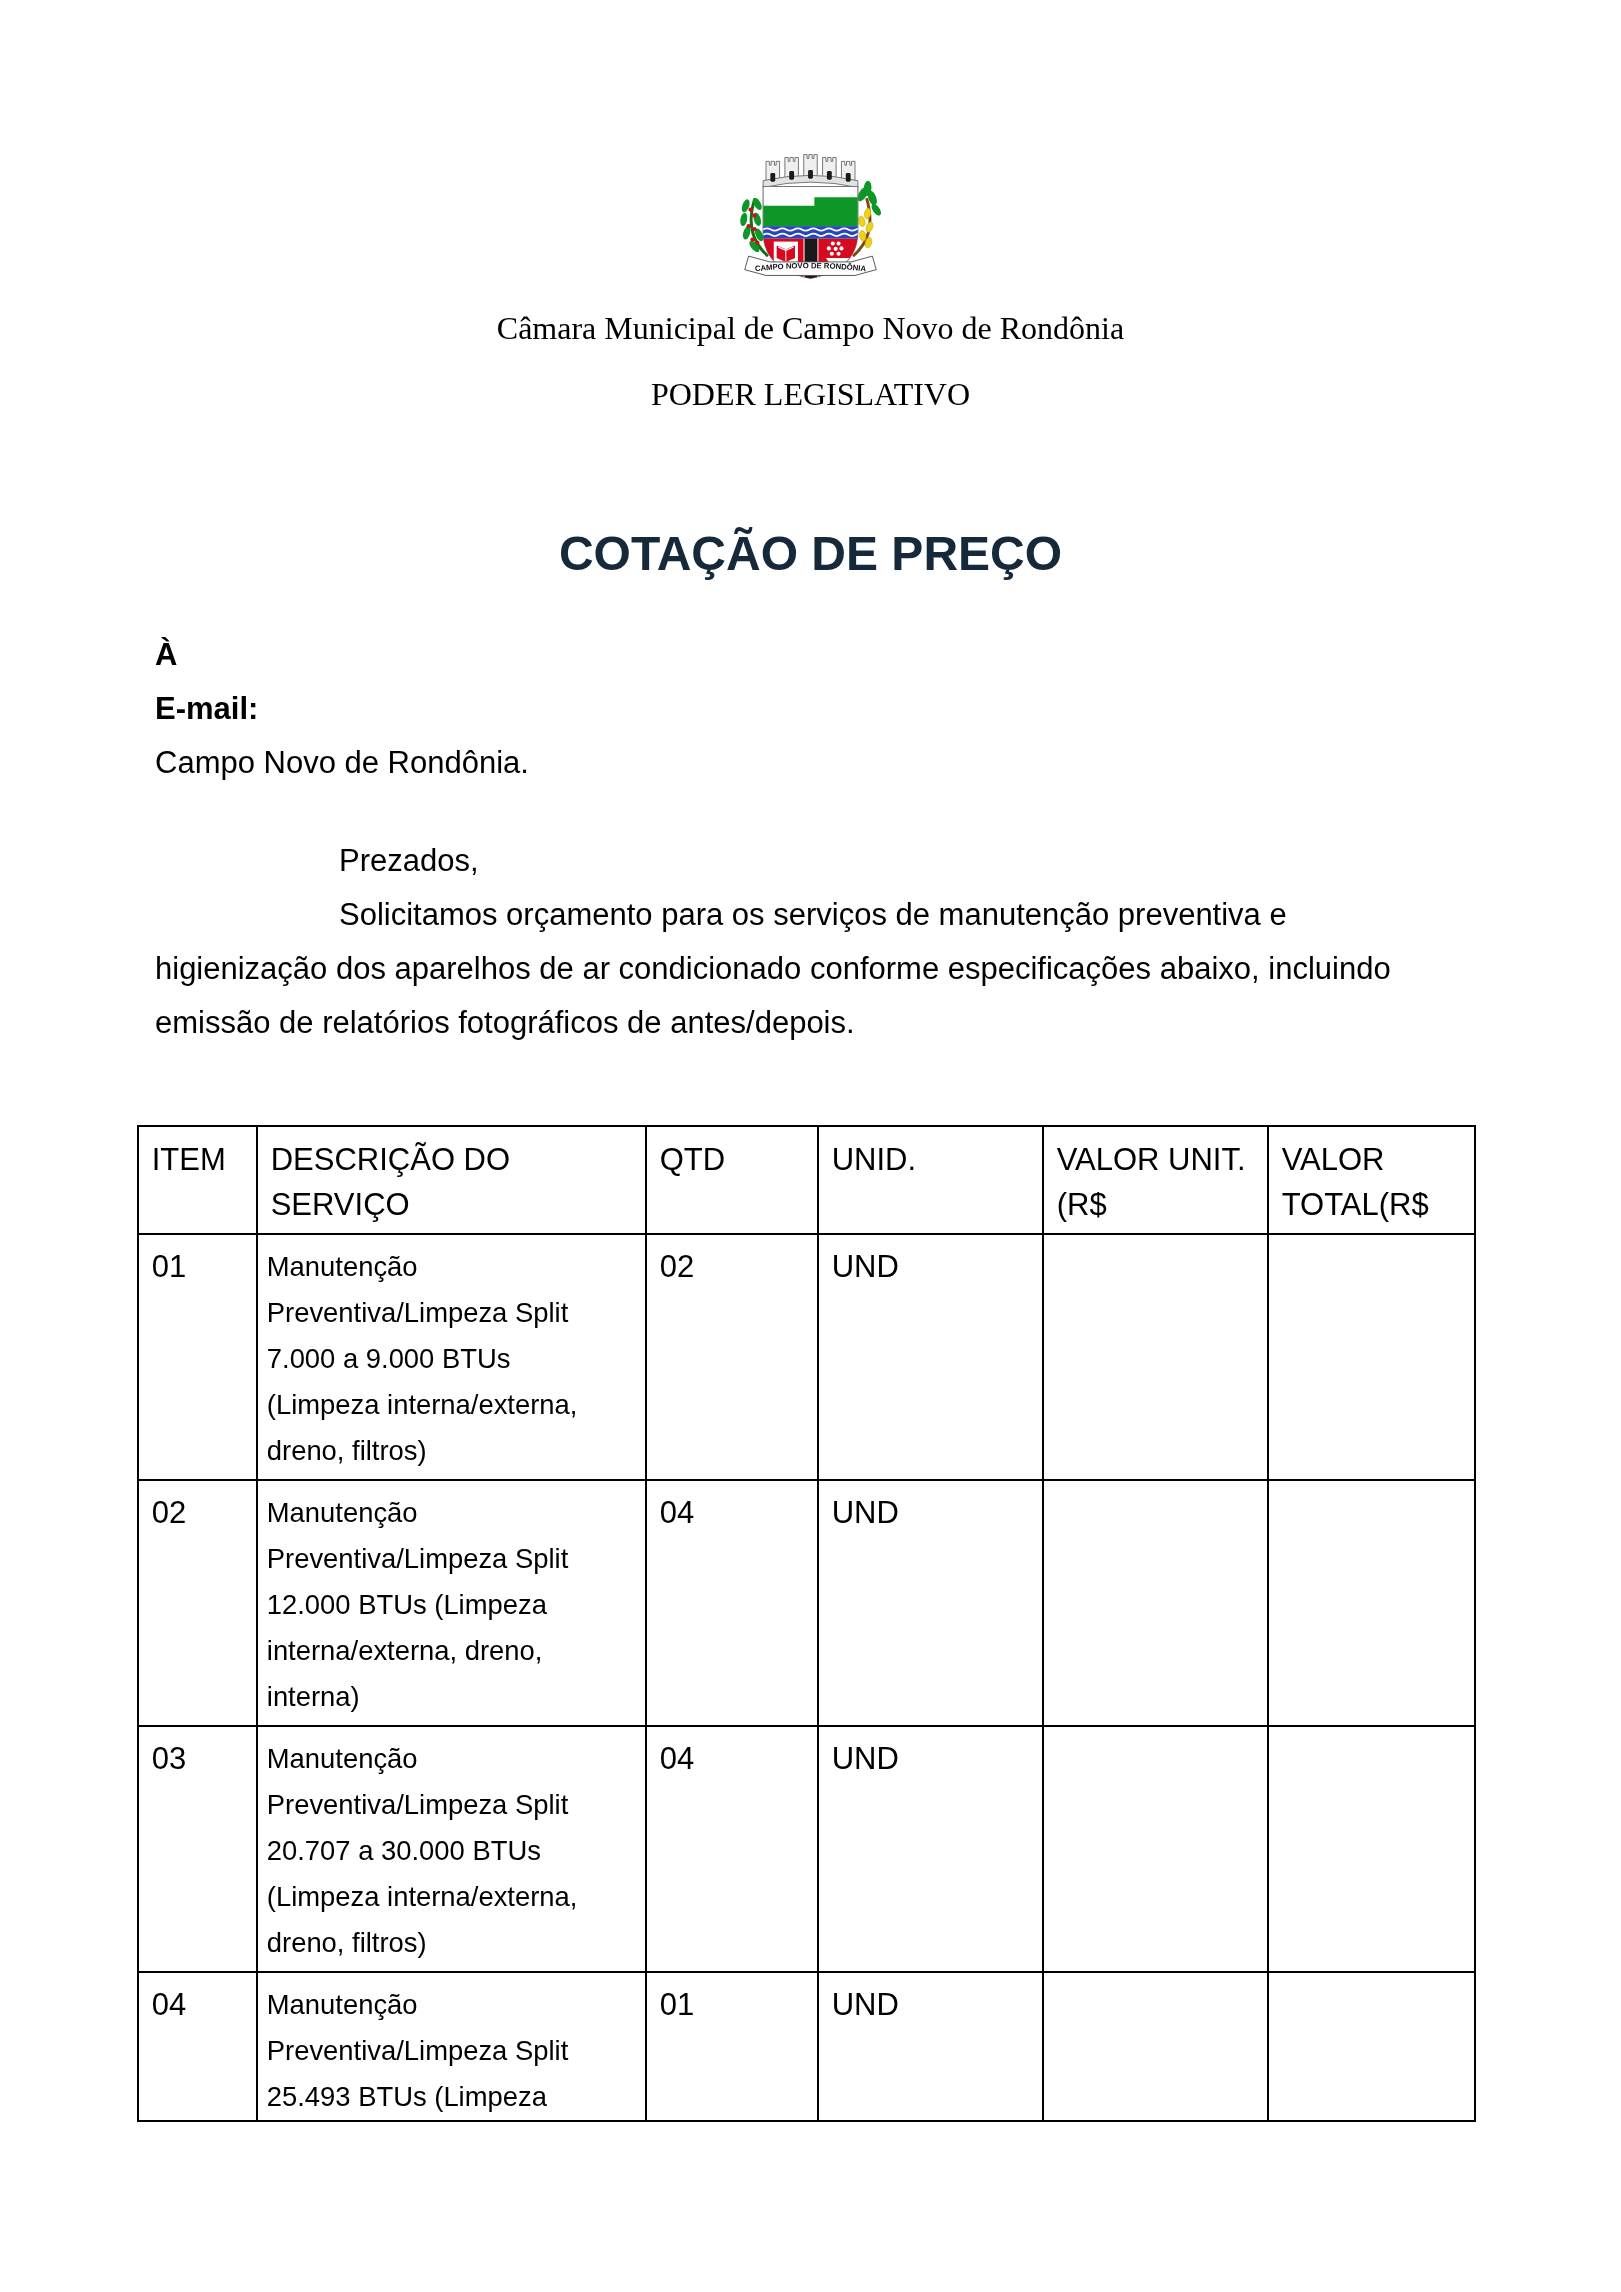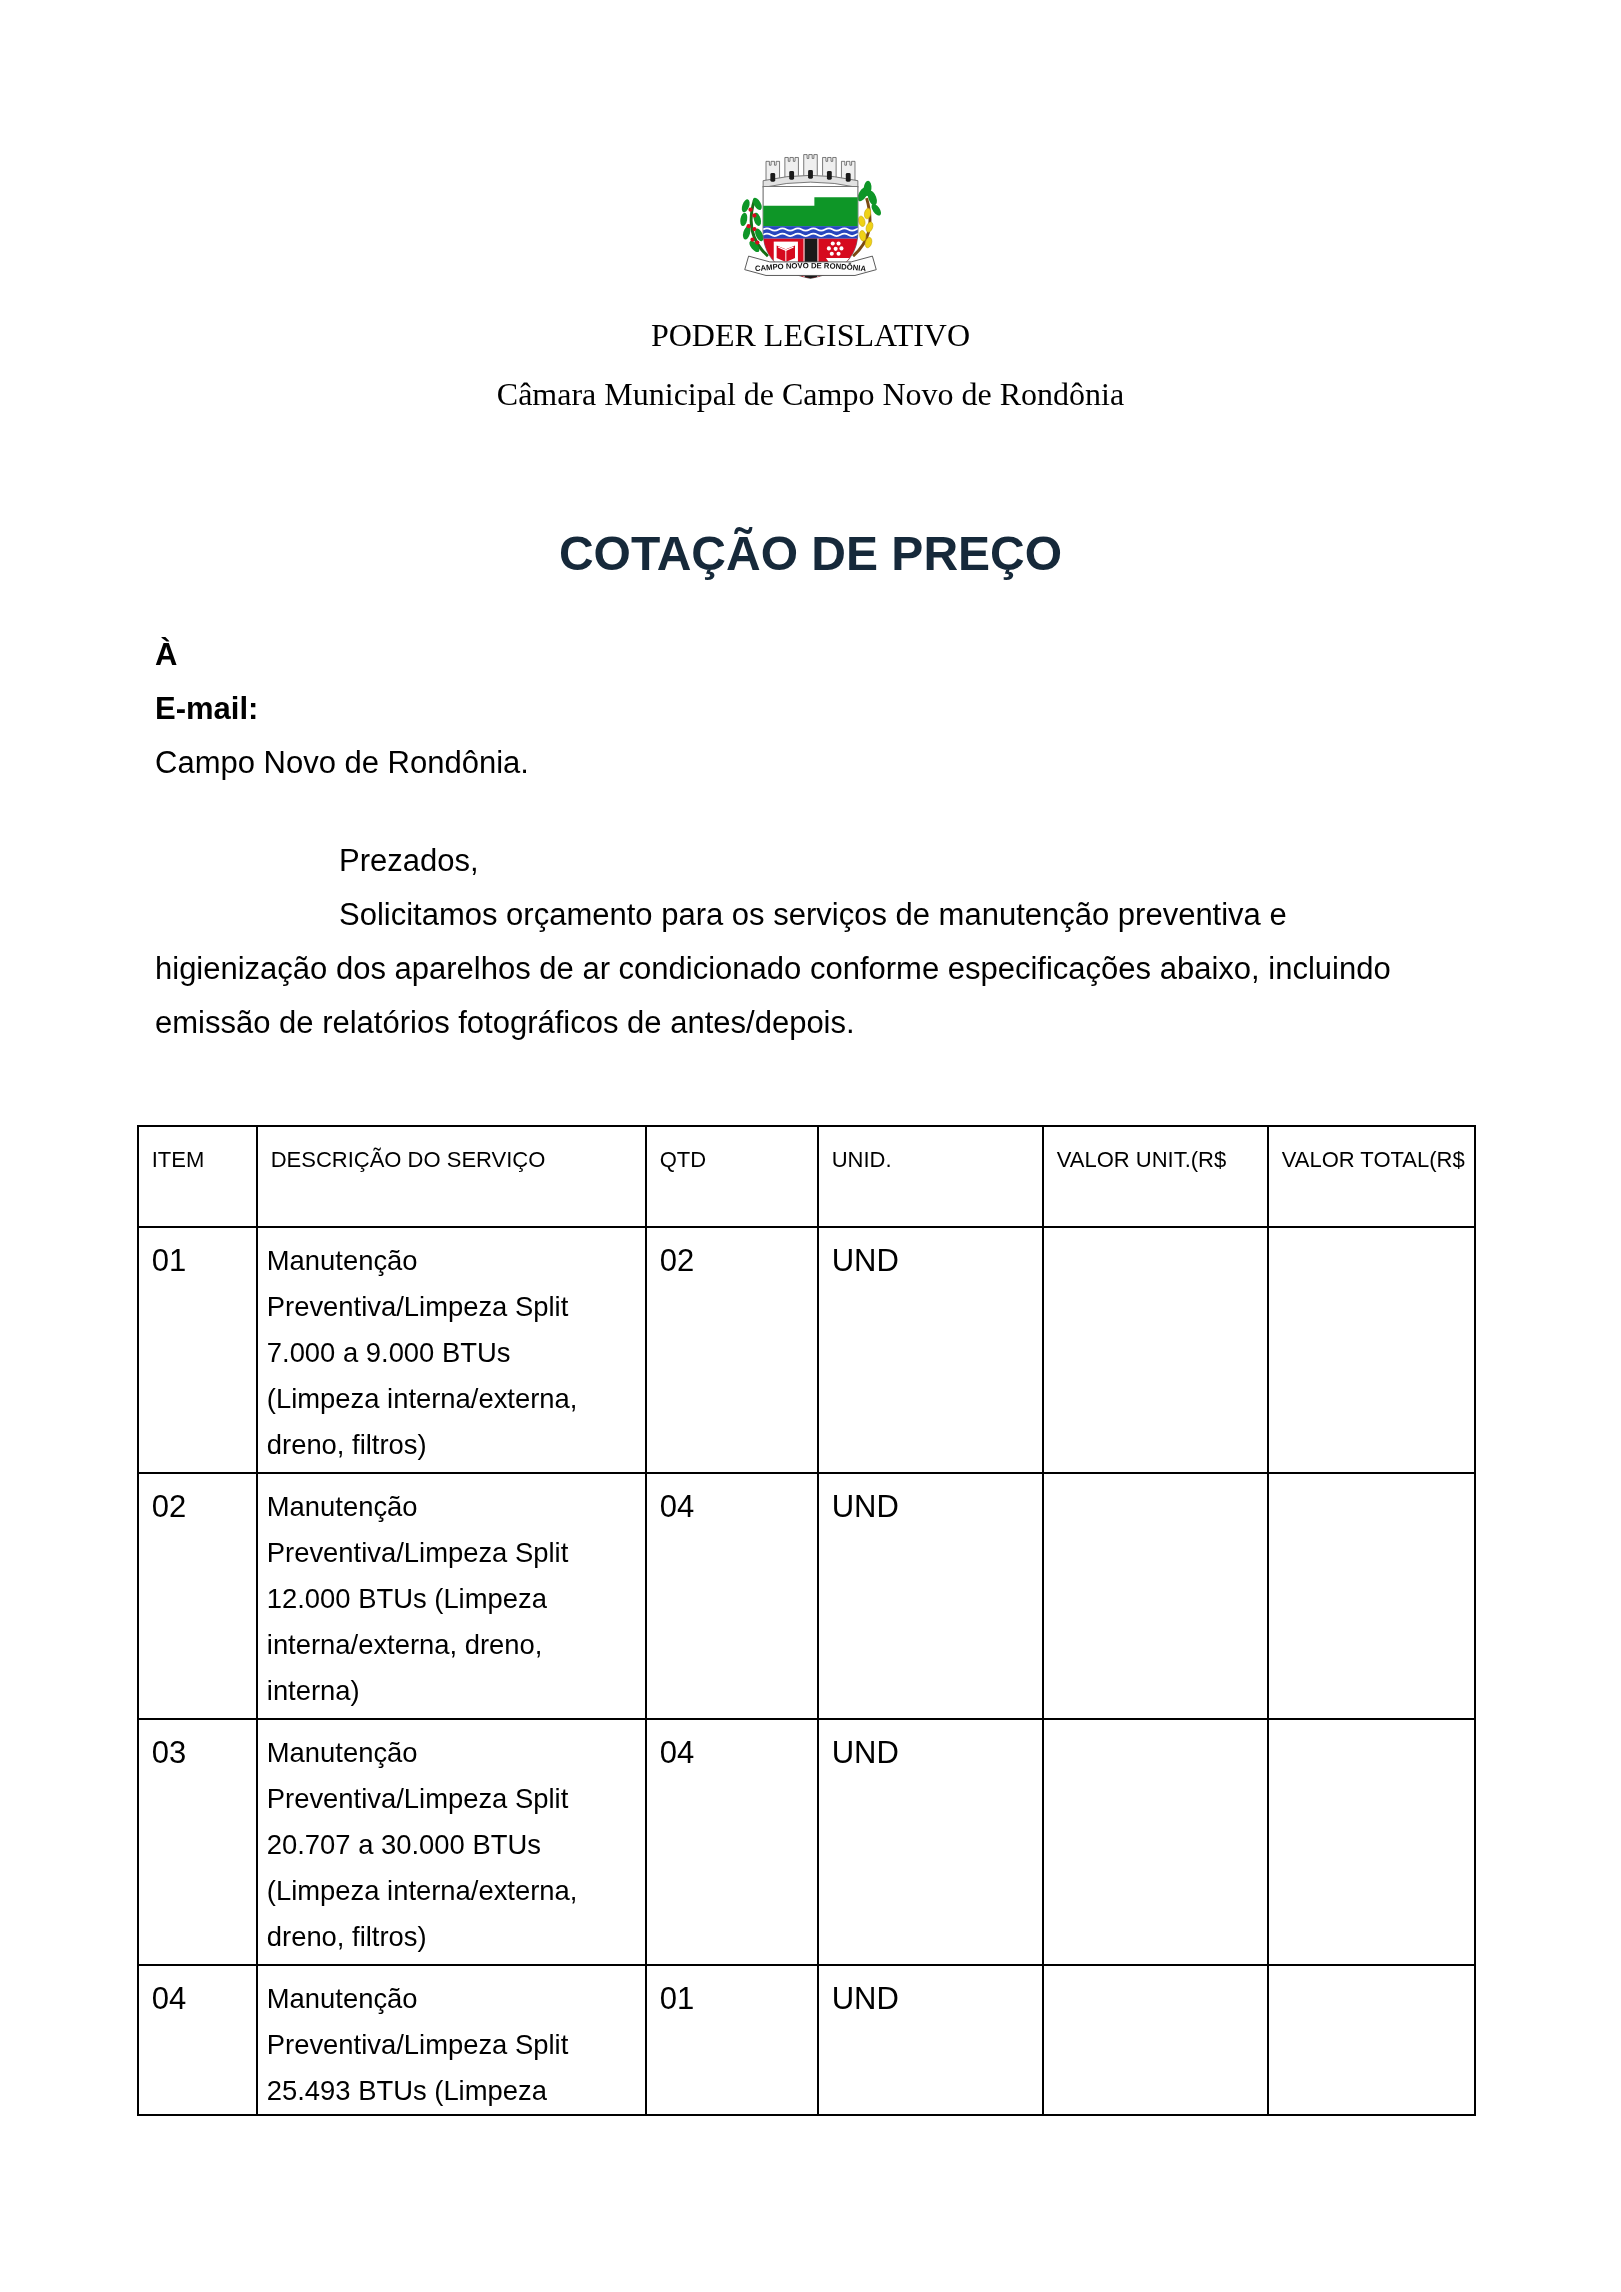--- a/index.html
+++ b/index.html
@@ -27,21 +27,21 @@
   
   .quote{
     margin:75px 0 0 137px;border-collapse:collapse;table-layout:fixed;
     width:1337px;
   }
   .quote th,.quote td{
     border:2.9px solid #000;vertical-align:top;text-align:left;
     font-weight:normal;padding:0;box-sizing:border-box;
   }
   .quote th{
-    font-size:22px;line-height:45px;padding:9.8px 5.9px 5.9px 12.7px;height:101px;
+    font-size:31px;line-height:45px;padding:9.8px 5.9px 5.9px 12.7px;height:101px;
   }
   .quote tbody td{
     font-size:31px;line-height:46px;padding:9.8px 5.9px 0 12.7px;
   }
   .quote td.c-desc{font-size:27.4px;padding-left:8.8px;border-radius:14px;}
   .desc-line{line-height:46px;white-space:nowrap;}
   .quote tbody tr{height:246px;}
   .quote tbody tr:last-child{height:147px;}
 </style>
 </head>
@@ -136,22 +136,22 @@
 
       <g>
         <path d="M16,118 L38,124 L122,124 L144,118 L148,132 L126,138 L34,138 L12,132 Z" fill="#fdfdfd" stroke="#555" stroke-width="1"></path>
         <path id="bannerTextPath" d="M20,134 Q80,127 140,134" fill="none"></path>
         <text font-size="8" font-weight="bold" fill="#111" font-family="Liberation Sans, sans-serif" text-anchor="middle">
           <textPath href="#bannerTextPath" startOffset="50%">CAMPO NOVO DE RONDÔNIA</textPath>
         </text>
       </g>
     </svg>
 
+    <div class="org-line org-line2">Câmara Municipal de Campo Novo de Rondônia</div>
     <div class="org-line org-line1">PODER LEGISLATIVO</div>
-    <div class="org-line org-line2">Câmara Municipal de Campo Novo de Rondônia</div>
   </div>
 
   <h1 class="title" style="color: rgb(22, 41, 58);">COTAÇÃO DE PREÇO</h1>
 
   <div class="letter">
     <div class="line b">À</div>
     <div class="line"><span class="b">E-mail:</span></div>
     <div class="line">Campo Novo de Rondônia.</div>
     <div class="line indent gap-top">Prezados,</div>
     <div class="line indent">Solicitamos orçamento para os serviços de manutenção preventiva e</div>

